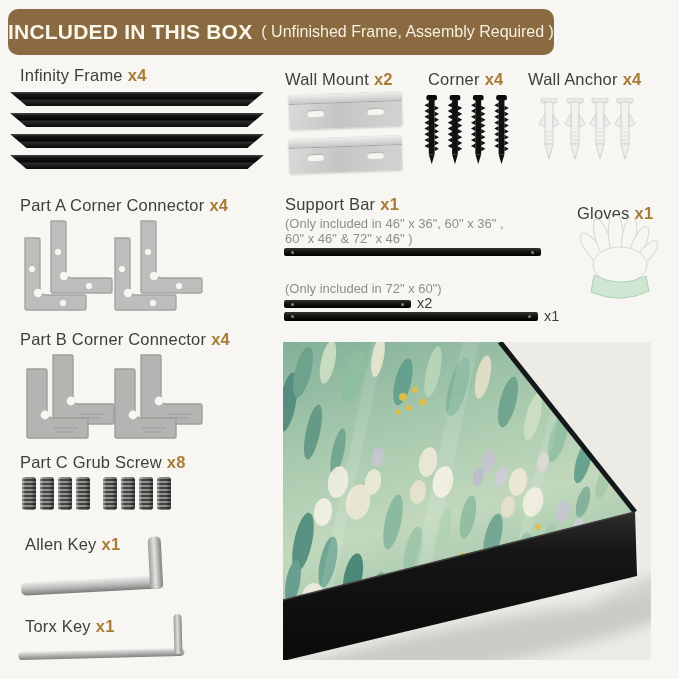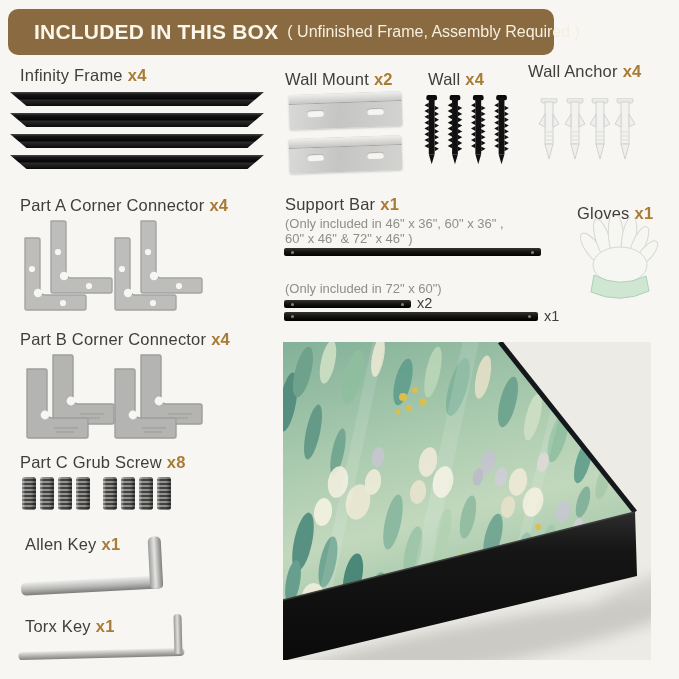--- a/index.html
+++ b/index.html
@@ -2,21 +2,21 @@
 <html><head>
 <meta charset="utf-8">
 <style>
   * { margin:0; padding:0; box-sizing:border-box; }
   body { background:#ffffff; font-family:"Liberation Sans", sans-serif; }
   #stage { position:relative; width:679px; height:679px; background:#f7f6f3; overflow:hidden; }
 
   
   .banner { position:absolute; left:8px; top:9px; width:546px; height:46px;
     background:#8a6a41; border-radius:10px; display:flex; align-items:center;
-    padding-left:26px; color:#fbf6ea; white-space:nowrap; }
+    color:#fbf6ea; white-space:nowrap; }
   .banner .t { font-weight:700; font-size:21px; letter-spacing:.2px; }
   .banner .s { font-size:16px; margin-left:9px; color:#f6efdf; }
 
   
   .hd { position:absolute; font-size:16.5px; color:#3f3e3c; white-space:nowrap; letter-spacing:.2px; }
   .hd .qty { color:#a87c35; font-weight:700; margin-left:5px; }
   .note { position:absolute; font-size:13px; color:#8f8e89; white-space:nowrap; line-height:15px; }
   .cnt { position:absolute; font-size:14.5px; color:#3f3e3c; }
 
   
@@ -180,30 +180,30 @@
   <div class="plate" style="left:289px; top:93px;">
     <span class="hole l"></span>
     <span class="hole r"></span>
   </div>
   <div class="plate" style="left:289px; top:137px;">
     <span class="hole l"></span>
     <span class="hole r"></span>
   </div>
 
   <div class="hd" style="left:428px; top:70px;">
-    <span>Wall</span><span class="qty">x4</span>
+    <span>Corner</span><span class="qty">x4</span>
   </div>
   <svg style="position:absolute; left:422px; top:95px;" width="92" height="70" viewBox="0 0 92 70">
     <use href="#screwB" x="0" y="0" transform="scale(0.97)"></use>
     <use href="#screwB" x="24" y="0" transform="scale(0.97)"></use>
     <use href="#screwB" x="48" y="0" transform="scale(0.97)"></use>
     <use href="#screwB" x="72" y="0" transform="scale(0.97)"></use>
   </svg>
 
-  <div class="hd" style="left:528px; top:62px;">
+  <div class="hd" style="left:528px; top:70px;">
     <span>Wall Anchor</span><span class="qty">x4</span>
   </div>
   <svg style="position:absolute; left:538px; top:98px;" width="100" height="64" viewBox="0 0 100 64">
     <use href="#anchorW" x="0"></use>
       <use href="#anchorW" x="26"></use>
       <use href="#anchorW" x="51"></use>
       <use href="#anchorW" x="76"></use>
   </svg>
 
   <div class="hd" style="left:285px; top:195px;">

